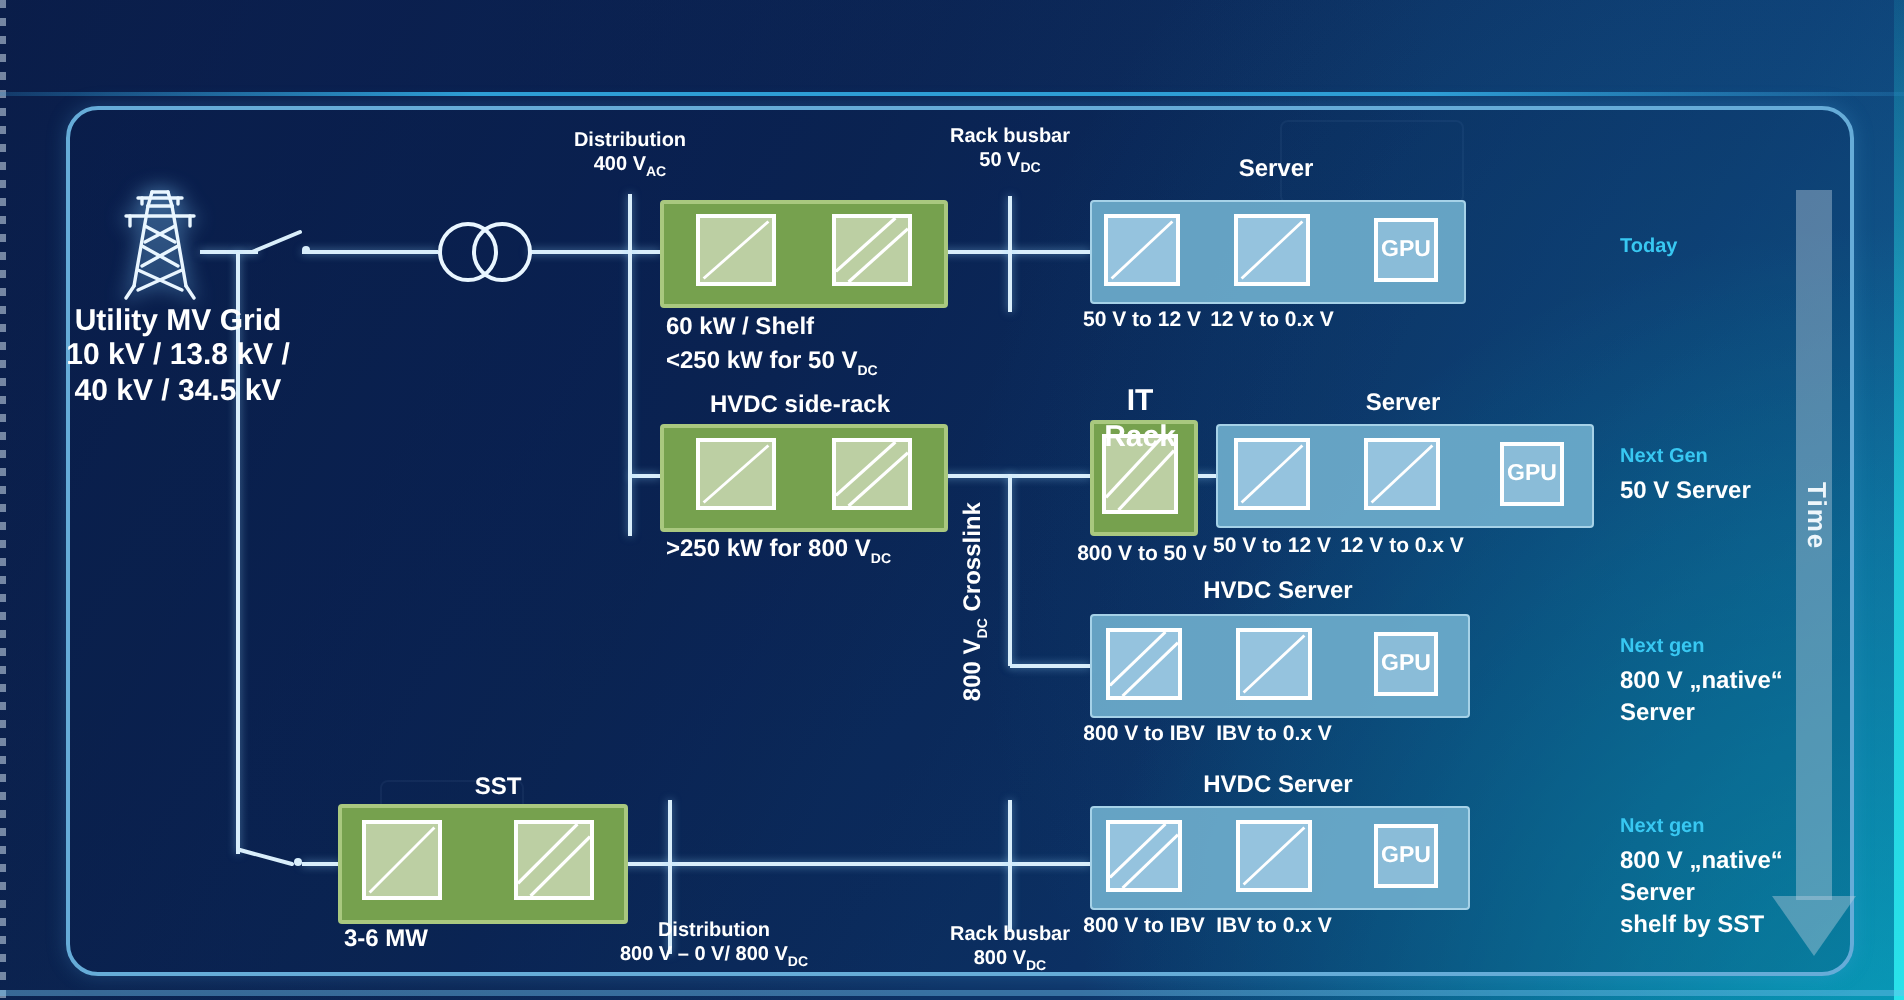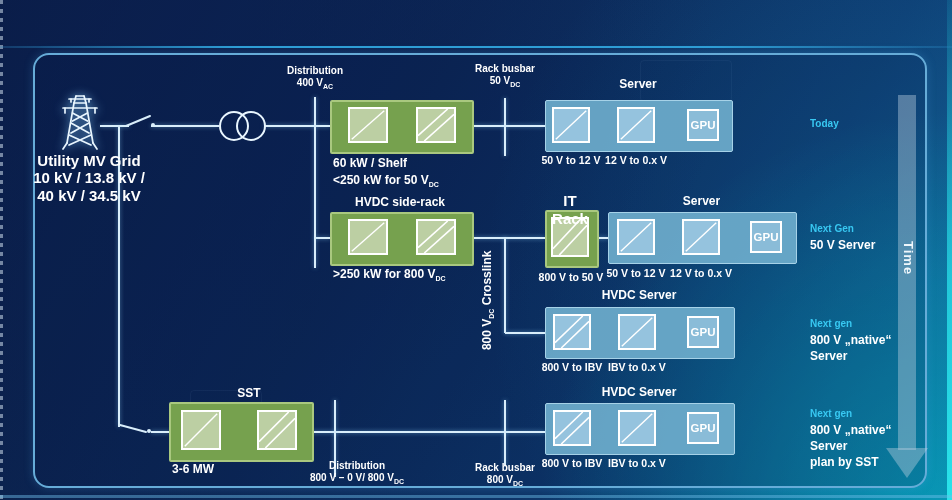--- a/index.html
+++ b/index.html
@@ -309,21 +309,21 @@
   </div>
   <div class="ms" style="top:315px;">
     <div class="t">Next gen</div>
     <div class="d">800 V „native“</div>
     <div class="d">Server</div>
   </div>
   <div class="ms" style="top:405px;">
     <div class="t">Next gen</div>
     <div class="d">800 V „native“</div>
     <div class="d">Server</div>
-    <div class="d">plan by SST</div>
+    <div class="d">shelf by SST</div>
   </div>
 
   <svg class="abs" style="left:884px;top:95px;" width="46" height="385">
     <rect x="14" y="0" width="18" height="355" fill="rgba(185,208,224,0.42)"></rect>
     <polygon points="2,353 44,353 23,383" fill="rgba(185,208,224,0.42)"></polygon>
   </svg>
   <div class="time-label">Time</div>
 
 </div>
 

